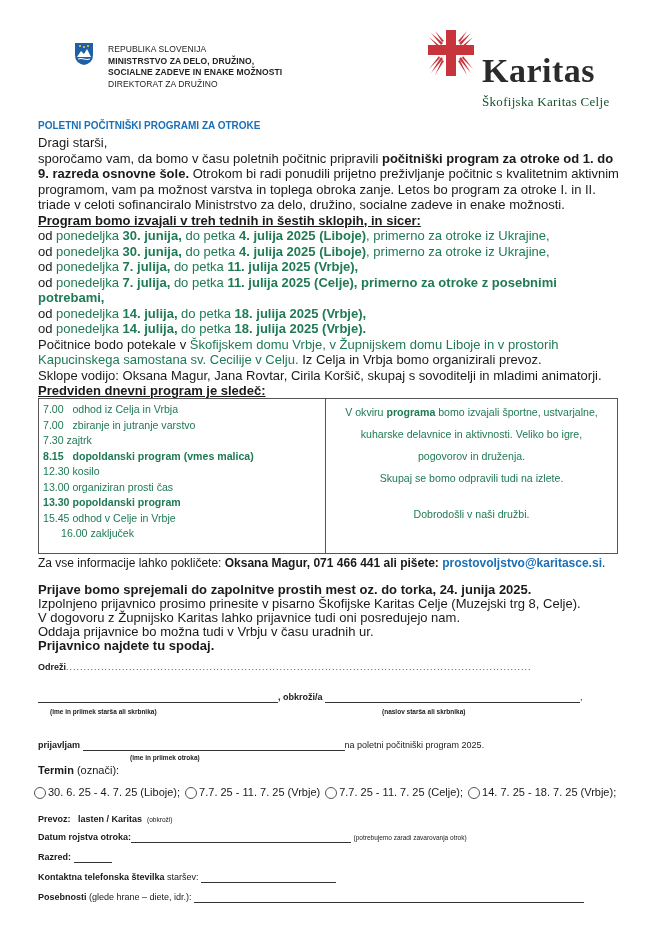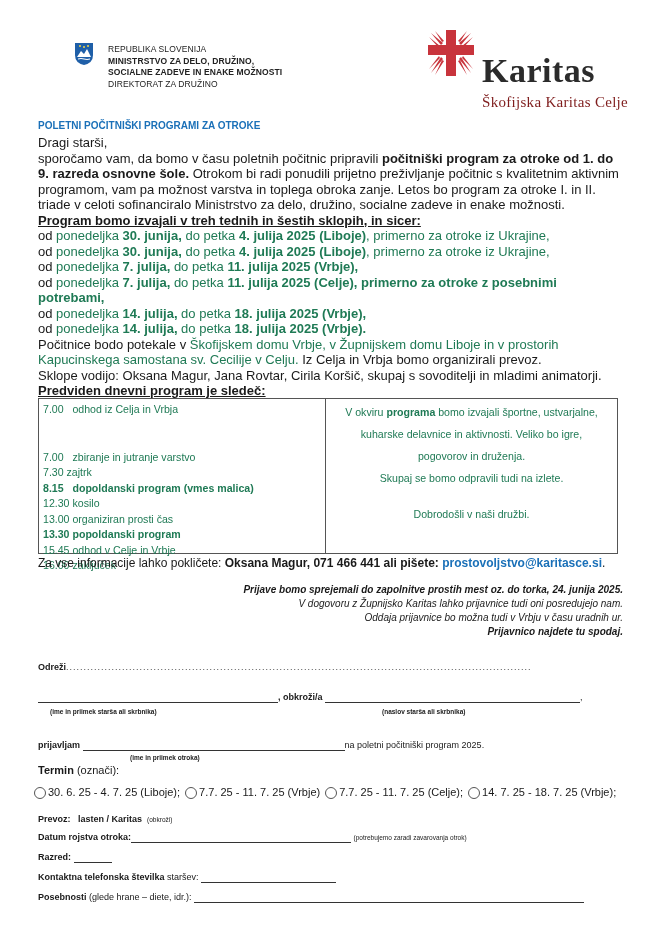--- a/index.html
+++ b/index.html
@@ -4,34 +4,34 @@
 <style>
   html,body{margin:0;padding:0;background:#fff;}
   body{width:656px;height:934px;position:relative;overflow:hidden;font-family:"Liberation Sans",sans-serif;color:#1a1a1a;}
   .abs{position:absolute;}
   .ministry{left:108px;top:44px;font-size:8.5px;line-height:11.5px;color:#222;letter-spacing:0.1px;}
   .ministry .b{font-weight:bold;}
   .ministry .dir{}
   .crest{left:74px;top:42px;width:20px;height:24px;}
   .karitas-logo{left:426px;top:28px;width:50px;height:50px;}
   .karitas-word{left:482px;top:52px;font-family:"Liberation Serif",serif;font-weight:bold;font-size:34px;color:#2b2b2b;letter-spacing:0.5px;}
-  .karitas-sub{left:482px;top:94px;font-family:"Liberation Serif",serif;font-size:15px;color:#7f1d1d;letter-spacing:0.3px;}
+  .karitas-sub{left:482px;top:94px;font-family:"Liberation Serif",serif;font-size:13px;color:#14532d;letter-spacing:0.3px;}
   .title{left:38px;top:120px;font-size:10px;font-weight:bold;color:#1a70b8;}
   .body{left:38px;top:135px;width:585px;font-size:13px;line-height:15.5px;}
   .body p{margin:0;}
   .green{color:#1f7a55;}
   .ul{text-decoration:underline;font-weight:bold;}
   .sched-table{left:38px;top:398px;width:578px;height:154px;border:1px solid #555;display:flex;}
   .sched-left{width:287px;border-right:1px solid #555;padding:3px 0 0 4px;box-sizing:border-box;}
   .sched-left div{font-size:10.6px;line-height:15.5px;color:#1f7a55;}
   .sched-left .bold{font-weight:bold;}
   .sched-right{flex:1;text-align:center;font-size:10.6px;line-height:22px;color:#1f7a55;padding-top:2px;}
   .contact{left:38px;top:556px;font-size:12px;}
   .contact a{color:#1a70b8;font-weight:bold;}
-  .center-block{left:38px;top:583px;width:585px;text-align:right;font-size:10px;line-height:14px;font-style:italic;}
+  .center-block{left:38px;top:583px;width:585px;text-align:left;font-size:13px;line-height:14px;}
   .form{font-size:9px;}
   .line{display:inline-block;border-bottom:1px solid #333;}
   .caption{font-size:6.5px;font-weight:bold;}
   .radio{display:inline-block;width:10px;height:10px;border:1px solid #555;border-radius:50%;vertical-align:middle;margin-right:2px;}
 </style>
 </head>
 <body>
 
 <svg class="abs crest" viewBox="0 0 20 24">
   <path d="M1 1 H19 V13 Q19 21 10 23 Q1 21 1 13 Z" fill="#1f5fa8"></path>
@@ -84,45 +84,46 @@
       <p><span>od </span><span class="green">ponedeljka </span><b class="green">14. julija,</b><span class="green"> do petka </span><b class="green">18. julija 2025 (Vrbje).</b><span class="green"></span></p>
     </div>
   <p><span>Počitnice bodo potekale v </span><span class="green">Škofijskem domu Vrbje, v Župnijskem domu Liboje in v prostorih Kapucinskega samostana sv. Cecilije v Celju.</span><span> Iz Celja in Vrbja bomo organizirali prevoz.</span></p>
   <p>Sklope vodijo: Oksana Magur, Jana Rovtar, Cirila Koršič, skupaj s sovoditelji in mladimi animatorji.</p>
   <p class="ul">Predviden dnevni program je sledeč:</p>
 </div>
 
 <div class="abs sched-table">
   <div class="sched-left" id="schedule">
       <div style="white-space: pre;">7.00   odhod iz Celja in Vrbja</div>
-      <div style="white-space: pre; margin-top: 32px;">7.00   zbiranje in jutranje varstvo</div>
+      <div style="white-space: pre;">7.00   zbiranje in jutranje varstvo</div>
       <div style="white-space: pre;">7.30 zajtrk</div>
       <div class="bold" style="white-space: pre;">8.15   dopoldanski program (vmes malica)</div>
       <div style="white-space: pre;">12.30 kosilo</div>
       <div style="white-space: pre;">13.00 organiziran prosti čas</div>
       <div class="bold" style="white-space: pre;">13.30 popoldanski program</div>
       <div style="white-space: pre;">15.45 odhod v Celje in Vrbje</div>
-      <div style="white-space: pre;">16.00 zaključek</div>
+      <div style="white-space: pre; margin-left: 18px;">16.00 zaključek</div>
     </div>
   <div class="sched-right">
     <div><span>V okviru </span><b>programa</b><span> bomo izvajali športne, ustvarjalne,</span></div>
     <div>kuharske delavnice in aktivnosti. Veliko bo igre,</div>
     <div>pogovorov in druženja.</div>
     <div>Skupaj se bomo odpravili tudi na izlete.</div>
     <div style="height:14px"></div>
     <div>Dobrodošli v naši družbi.</div>
   </div>
 </div>
 
 <div class="abs contact">
   <span>Za vse informacije lahko pokličete:  </span><b>Oksana Magur,  071 466 441 ali pišete: </b><a>prostovoljstvo@karitasce.si</a><span>.</span>
 </div>
 
 <div class="abs center-block">
   <div style="font-weight:bold">Prijave bomo sprejemali do zapolnitve prostih mest oz. do torka, 24. junija 2025.</div>
+  <div>Izpolnjeno prijavnico prosimo prinesite v pisarno Škofijske Karitas Celje (Muzejski trg 8, Celje).</div>
   <div>V dogovoru z Župnijsko Karitas lahko prijavnice tudi oni posredujejo nam.</div>
   <div>Oddaja prijavnice bo možna tudi v Vrbju v času uradnih ur.</div>
   <div style="font-weight:bold">Prijavnico najdete tu spodaj.</div>
 </div>
 
 <div class="abs form" style="left:38px;top:662px;width:580px;">
   <b>Odreži</b><span style="letter-spacing:1px;color:#444;">.....................................................................................................................................</span>
 </div>
 
 <div class="abs form" style="left:38px;top:692px;">

